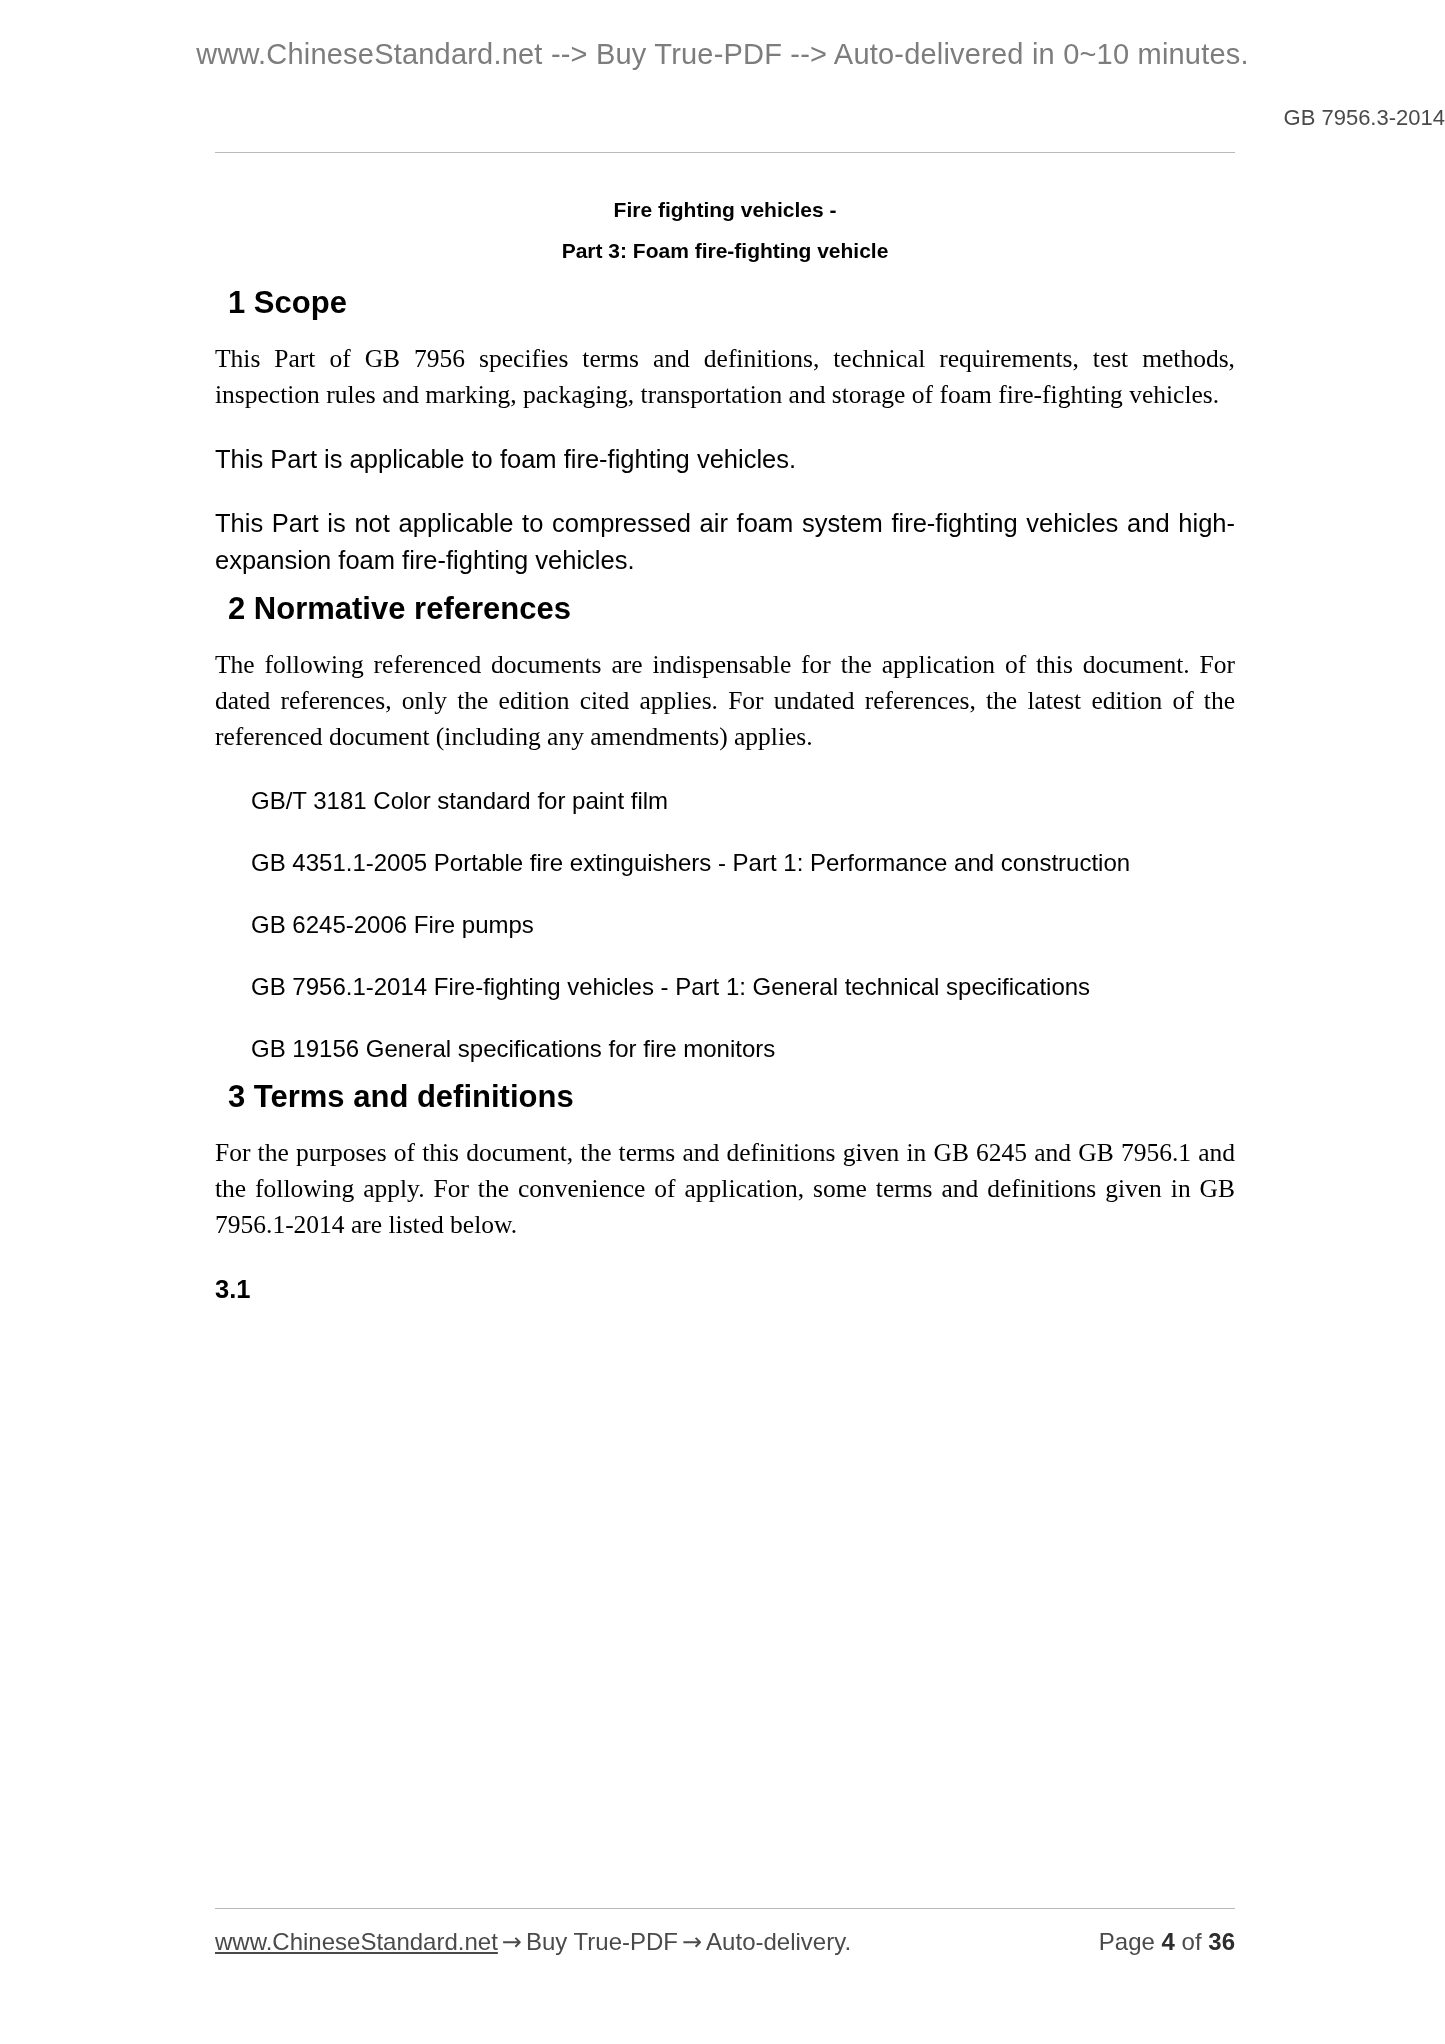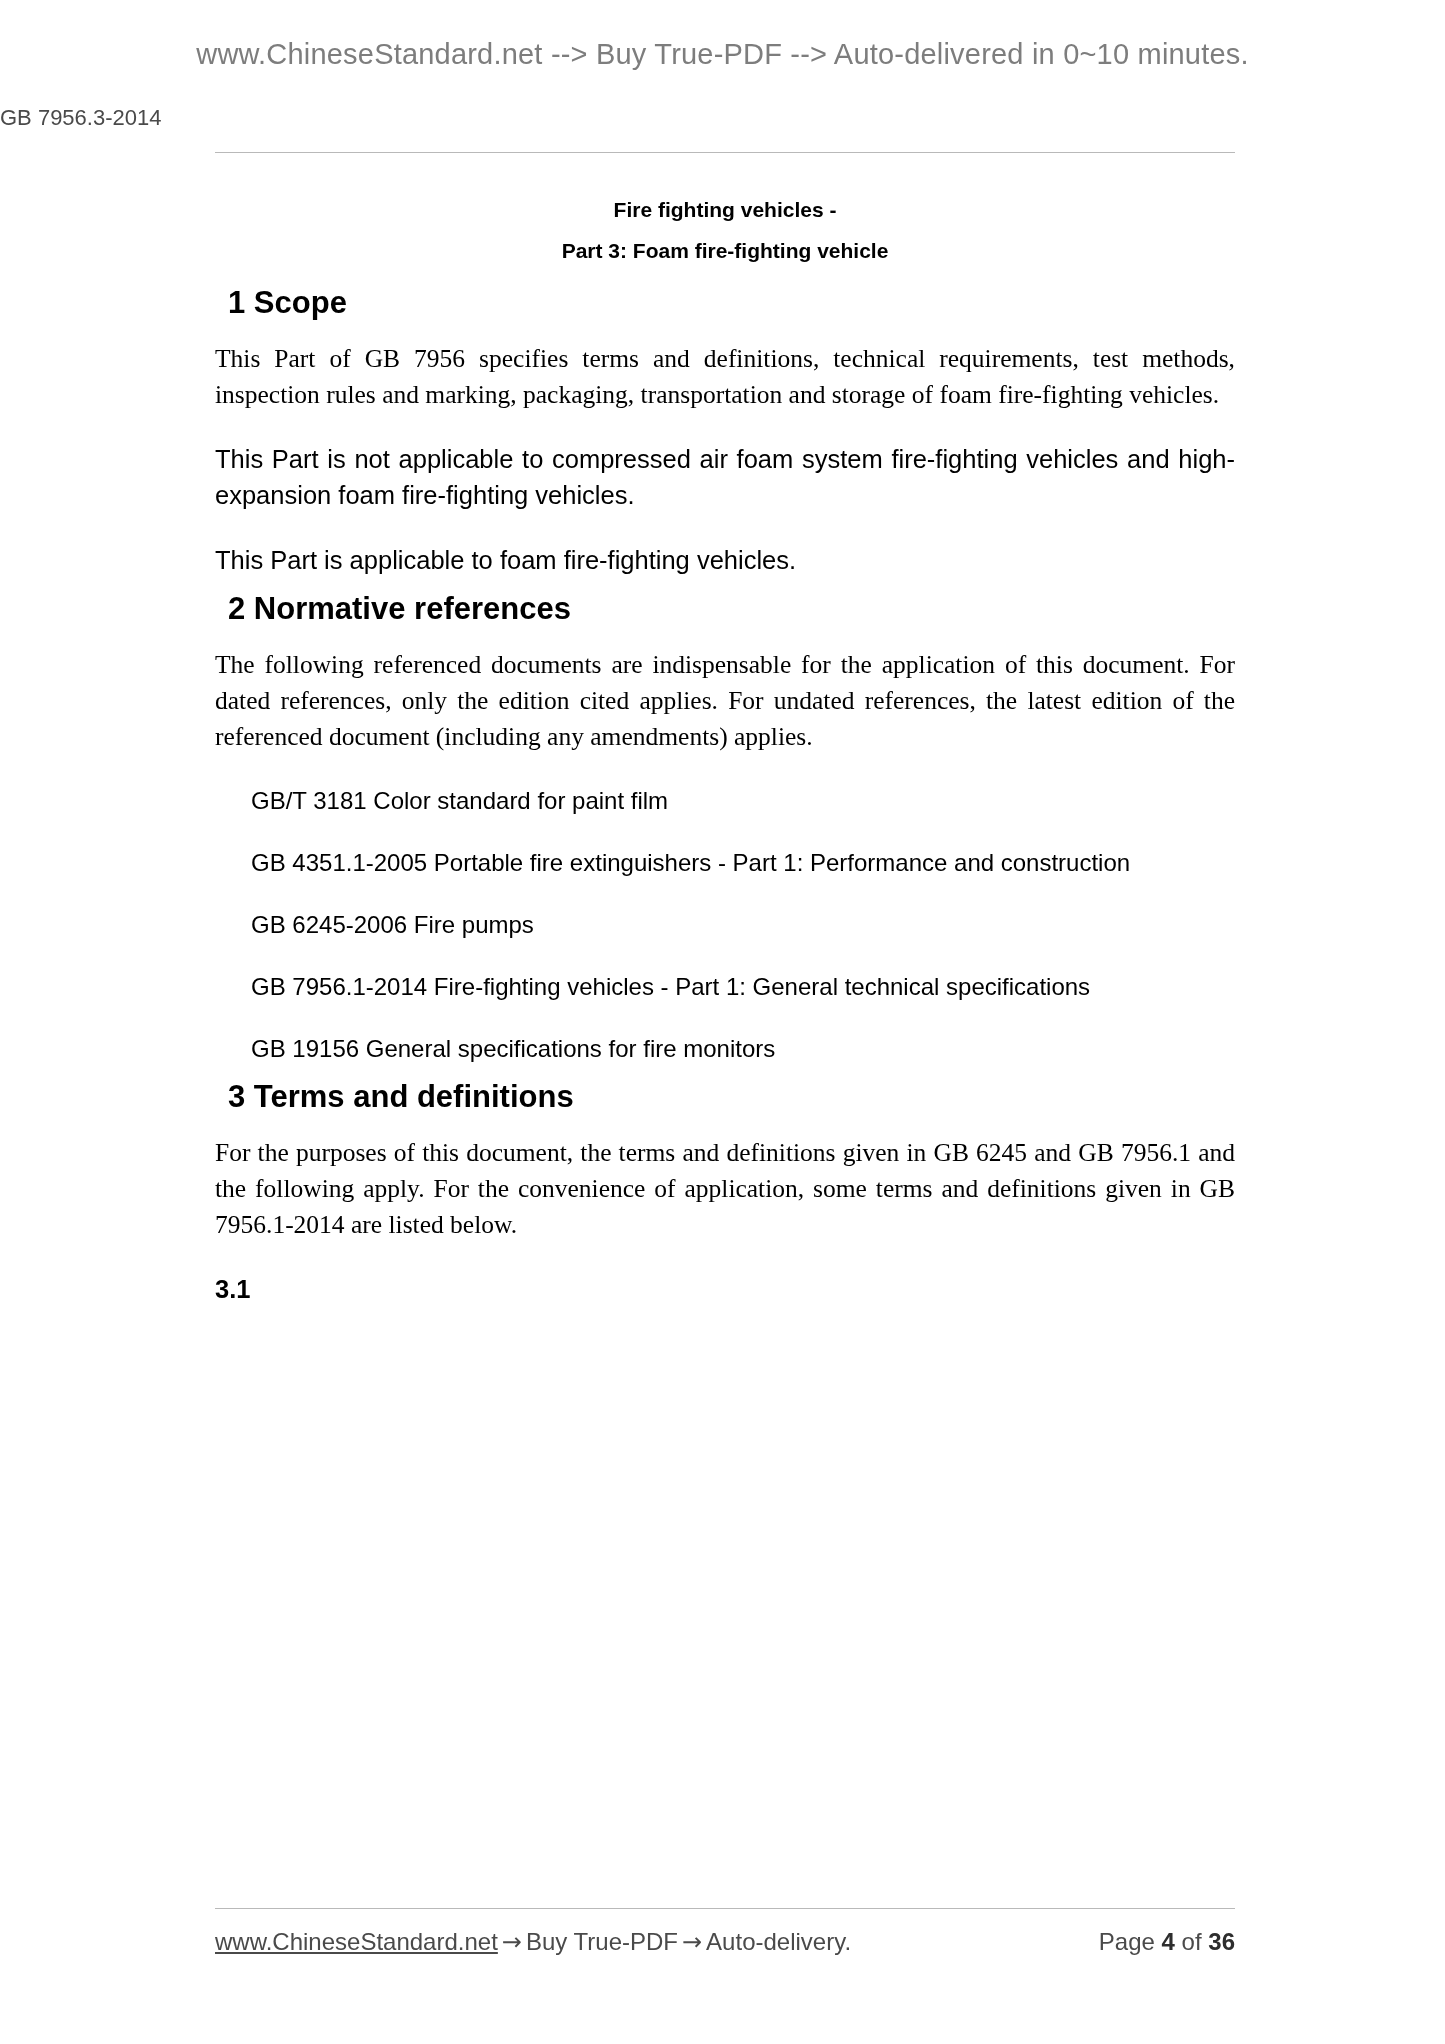--- a/index.html
+++ b/index.html
@@ -30,21 +30,21 @@
     font-size: 29px;
     color: #7d7d7d;
     font-family: "Liberation Sans", sans-serif;
     letter-spacing: 0.2px;
   }
   .std-code {
     position: absolute;
     top: 105px;
     left: 0;
     width: 100%;
-    text-align: left;
+    text-align: right;
     font-size: 22px;
     color: #4a4a4a;
   }
   .header-rule {
     position: absolute;
     top: 152px;
     left: 215px;
     width: 1020px;
     border-top: 1px solid #b9b9b9;
   }
@@ -147,22 +147,22 @@
 
   <div class="content">
 
     <div class="doc-title">
       <span>Fire fighting vehicles -</span>
       <span class="line2">Part 3: Foam fire-fighting vehicle</span>
     </div>
 
     <h2 class="section sec-scope">1 Scope</h2>
     <p class="body first">This Part of GB 7956 specifies terms and definitions, technical requirements, test methods, inspection rules and marking, packaging, transportation and storage of foam fire-fighting vehicles.</p>
+    <p class="body">This Part is applicable to foam fire-fighting vehicles.</p>
     <p class="body">This Part is not applicable to compressed air foam system fire-fighting vehicles and high-expansion foam fire-fighting vehicles.</p>
-    <p class="body">This Part is applicable to foam fire-fighting vehicles.</p>
 
     <h2 class="section sec-norm">2 Normative references</h2>
     <p class="body first">The following referenced documents are indispensable for the application of this document. For dated references, only the edition cited applies. For undated references, the latest edition of the referenced document (including any amendments) applies.</p>
     <p class="ref">GB/T 3181 Color standard for paint film</p>
     <p class="ref">GB 4351.1-2005 Portable fire extinguishers - Part 1: Performance and construction</p>
     <p class="ref">GB 6245-2006 Fire pumps</p>
     <p class="ref">GB 7956.1-2014 Fire-fighting vehicles - Part 1: General technical specifications</p>
     <p class="ref">GB 19156 General specifications for fire monitors</p>
 
     <h2 class="section sec-terms">3 Terms and definitions</h2>

